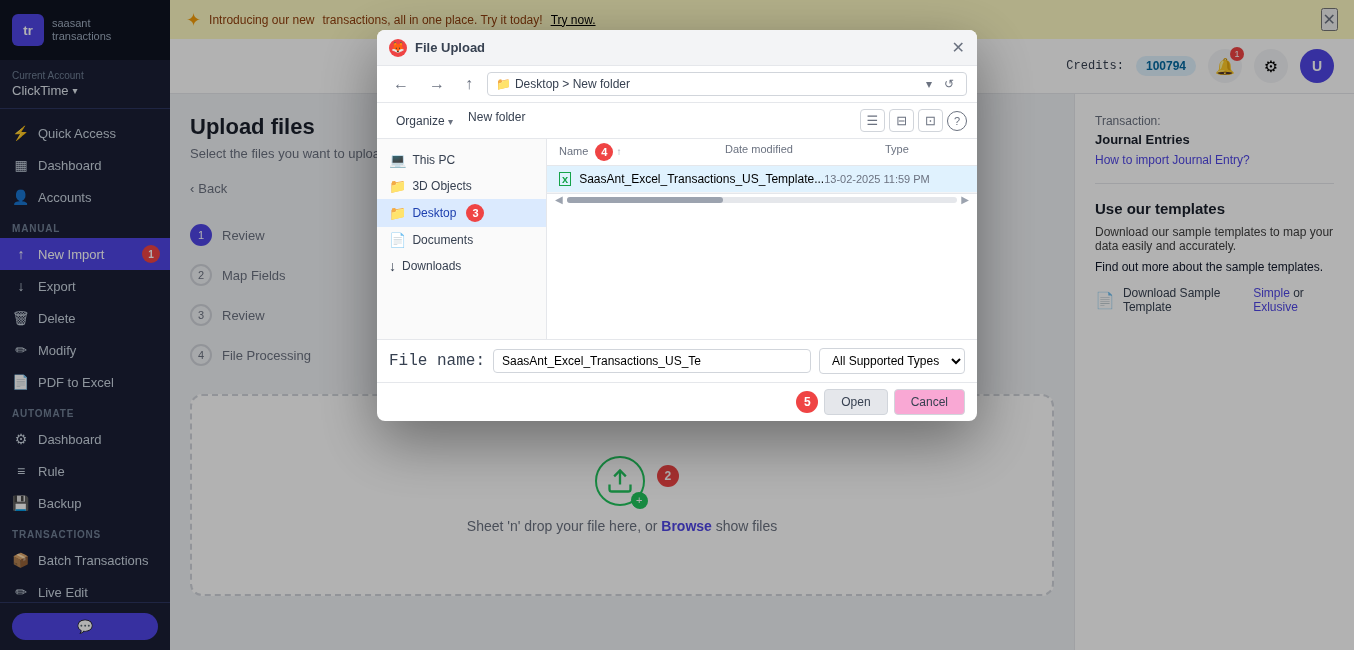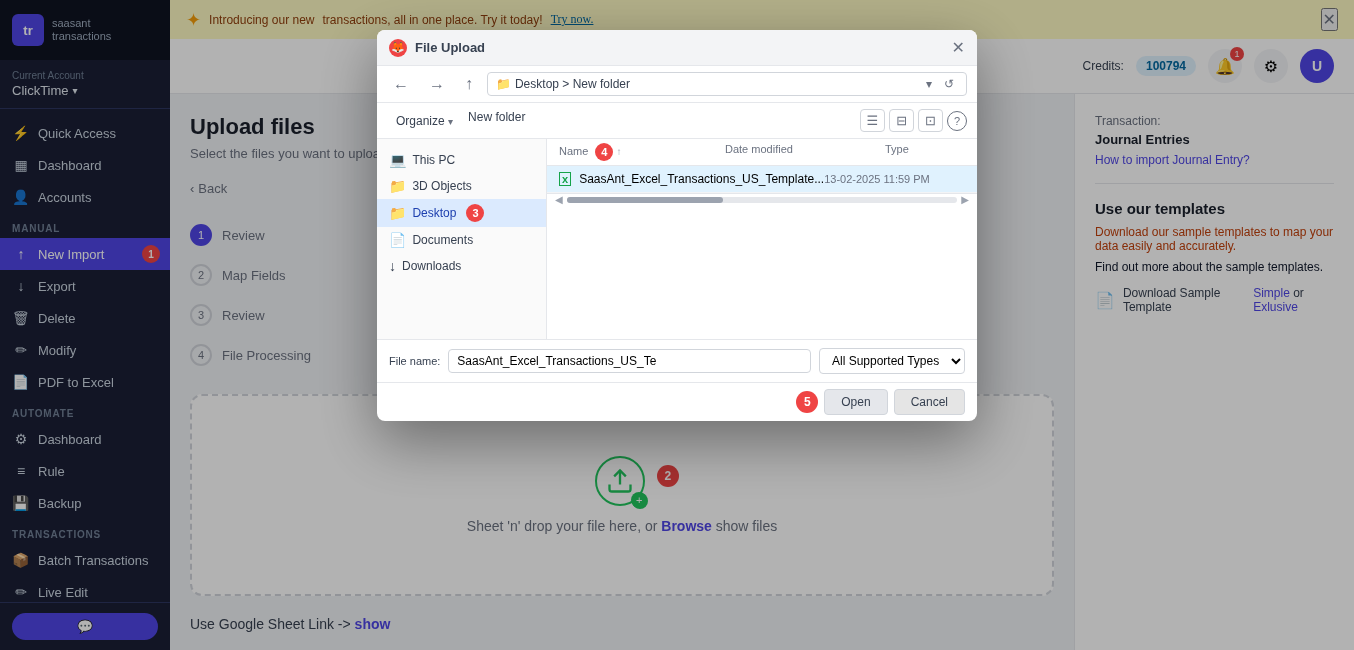--- a/index.html
+++ b/index.html
@@ -27,21 +27,21 @@
     .sidebar-item .icon { font-size: 14px; width: 18px; text-align: center; }
     .sidebar-badge { background: #ef4444; color: white; border-radius: 50%; width: 18px; height: 18px; display: flex; align-items: center; justify-content: center; font-size: 10px; font-weight: bold; position: absolute; right: 10px; }
 
     
     .main-content { flex: 1; display: flex; flex-direction: column; overflow: hidden; }
 
     
     .top-banner { background: #fef9c3; padding: 8px 16px; display: flex; align-items: center; justify-content: space-between; font-size: 12px; color: #92400e; flex-shrink: 0; }
     .top-banner-left { display: flex; align-items: center; gap: 8px; }
     .banner-star { color: #f59e0b; font-size: 18px; }
-    .banner-link { color: #0369a1; cursor: pointer; text-decoration: underline; font-family: Liberation Serif, serif; }
+    .banner-link { color: #000000; cursor: pointer; text-decoration: underline; }
     .banner-close { cursor: pointer; color: #6b7280; font-size: 16px; }
 
     
     .top-header { background: white; padding: 10px 20px; display: flex; align-items: center; justify-content: flex-end; border-bottom: 1px solid #e5e7eb; flex-shrink: 0; gap: 12px; }
     .credits-badge { background: #e0f2fe; color: #0369a1; padding: 3px 10px; border-radius: 12px; font-size: 12px; font-weight: 600; }
     .header-icon-btn { width: 34px; height: 34px; border-radius: 50%; background: #f3f4f6; border: none; cursor: pointer; display: flex; align-items: center; justify-content: center; font-size: 16px; position: relative; }
     .notif-badge { position: absolute; top: -2px; right: -2px; background: #ef4444; color: white; border-radius: 50%; width: 14px; height: 14px; font-size: 9px; display: flex; align-items: center; justify-content: center; }
     .avatar { width: 34px; height: 34px; border-radius: 50%; background: #4f46e5; color: white; display: flex; align-items: center; justify-content: center; font-size: 14px; font-weight: bold; cursor: pointer; }
 
     
@@ -63,21 +63,21 @@
     .dropzone-text { color: #6b7280; font-size: 14px; }
     .dropzone-browse { color: #4f46e5; cursor: pointer; font-weight: 600; }
     .upload-circle { width: 50px; height: 50px; border-radius: 50%; border: 2px solid #22c55e; display: flex; align-items: center; justify-content: center; margin: 0 auto 12px; color: #22c55e; font-size: 20px; position: relative; }
     .upload-circle::after { content: '+'; position: absolute; bottom: -4px; right: -4px; background: #22c55e; color: white; border-radius: 50%; width: 16px; height: 16px; font-size: 11px; display: flex; align-items: center; justify-content: center; }
 
     .google-link { font-size: 14px; color: #374151; }
     .google-link a { color: #4f46e5; cursor: pointer; }
 
     
     .right-section-title { font-size: 15px; font-weight: 700; margin-bottom: 8px; color: #1a202c; }
-    .right-section-text { font-size: 12px; color: #c2410c; margin-bottom: 6px; }
+    .right-section-text { font-size: 12px; color: #404040; margin-bottom: 6px; }
     .right-link { color: #0f172a; font-size: 12px; cursor: pointer; text-decoration: none; }
     .transaction-label { font-size: 12px; color: #6b7280; margin-bottom: 4px; }
     .transaction-value { font-size: 13px; color: #1a202c; font-weight: 600; }
     .how-link { color: #4f46e5; font-size: 12px; cursor: pointer; display: block; margin-top: 6px; }
     .template-row { display: flex; align-items: center; gap: 8px; margin-top: 12px; font-size: 12px; color: #374151; }
     .template-icon { color: #6b7280; font-size: 16px; }
     .template-links a { color: #4f46e5; cursor: pointer; }
 
     
     .dialog-overlay { position: absolute; top: 0; left: 0; right: 0; bottom: 0; background: rgba(0,0,0,0.3); z-index: 100; display: flex; align-items: flex-start; justify-content: center; padding-top: 30px; }
@@ -114,29 +114,29 @@
     .file-name-cell { display: flex; align-items: center; gap: 8px; font-size: 12px; }
     .excel-icon { color: #16a34a; font-size: 14px; font-weight: bold; border: 1px solid #16a34a; padding: 0 2px; font-size: 11px; }
     .file-date { font-size: 11px; color: #6b7280; }
     .sort-icon { color: #9ca3af; font-size: 10px; }
     .scroll-bar-h { height: 12px; border-top: 1px solid #e5e7eb; display: flex; align-items: center; padding: 0 4px; }
     .scroll-track { flex: 1; height: 6px; background: #e5e7eb; border-radius: 3px; position: relative; }
     .scroll-thumb { width: 40%; height: 100%; background: #9ca3af; border-radius: 3px; }
     .scroll-arrow { color: #9ca3af; font-size: 10px; cursor: pointer; padding: 0 4px; }
 
     .dialog-footer { padding: 8px 12px; border-top: 1px solid #e5e7eb; display: flex; align-items: center; gap: 8px; }
-    .filename-label { font-size: 11px; color: #374151; white-space: nowrap; }
+    .filename-label { font-size: 16px; color: #374151; white-space: nowrap; font-family: Liberation Mono, monospace; }
     .filename-input { flex: 1; border: 1px solid #d1d5db; border-radius: 4px; padding: 4px 8px; font-size: 12px; }
     .filetype-select { border: 1px solid #d1d5db; border-radius: 4px; padding: 4px 8px; font-size: 12px; background: white; }
     .btn-open { background: #e5e7eb; border: 1px solid #d1d5db; border-radius: 4px; padding: 5px 16px; font-size: 12px; cursor: pointer; color: #374151; }
-    .btn-cancel { background: #e5e5e5; border: 1px solid #d1d5db; border-radius: 4px; padding: 5px 16px; font-size: 12px; cursor: pointer; color: #374151; }
+    .btn-cancel { background: #f9a8d4; border: 1px solid #d1d5db; border-radius: 4px; padding: 5px 16px; font-size: 12px; cursor: pointer; color: #374151; }
     .dialog-footer-row2 { display: flex; align-items: center; justify-content: flex-end; gap: 6px; padding: 6px 12px; border-top: 1px solid #e5e7eb; }
 
     
-    .credits-label { font-size: 12px; color: #374151; }
+    .credits-label { font-size: 12px; color: #374151; font-family: Liberation Mono, monospace; }
   </style>
 </head>
 <body>
 
 <div class="app-container">
 
   <div class="sidebar">
     <div class="sidebar-logo">
       <div class="logo-icon">tr</div>
       <div class="logo-text">
@@ -282,24 +282,20 @@
           <div style="position:relative;display:inline-block;">
             <span style="position:absolute;top:-30px;right:-30px;background:#ef4444;color:white;border-radius:50%;width:22px;height:22px;display:flex;align-items:center;justify-content:center;font-size:12px;font-weight:bold;">2</span>
           </div>
           <p class="dropzone-text">
             <span>Sheet 'n' drop your file here, or</span>
             <span class="dropzone-browse">Browse</span>
             <span>show files</span>
           </p>
         </div>
 
-        <p class="google-link">
-          <span>Use Google Sheet Link -&gt;</span>
-          <a class="dropzone-browse">show</a>
-        </p>
       </div>
 
       <div class="page-sidebar">
         <div style="margin-bottom:16px;">
           <p class="transaction-label">Transaction:</p>
           <p class="transaction-value">Journal Entries</p>
           <a class="how-link">How to import Journal Entry?</a>
         </div>
         <hr style="border:none;border-top:1px solid #e5e7eb;margin-bottom:16px;">
         <p class="right-section-title">Use our templates</p>

